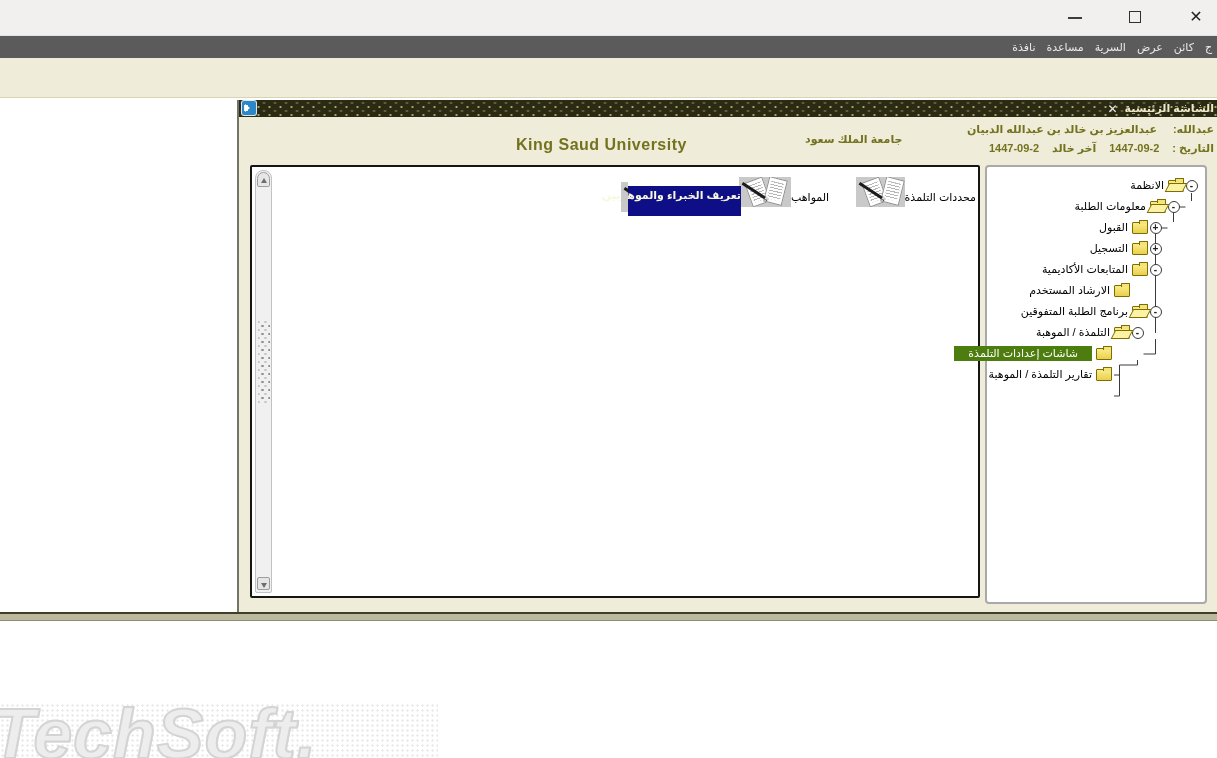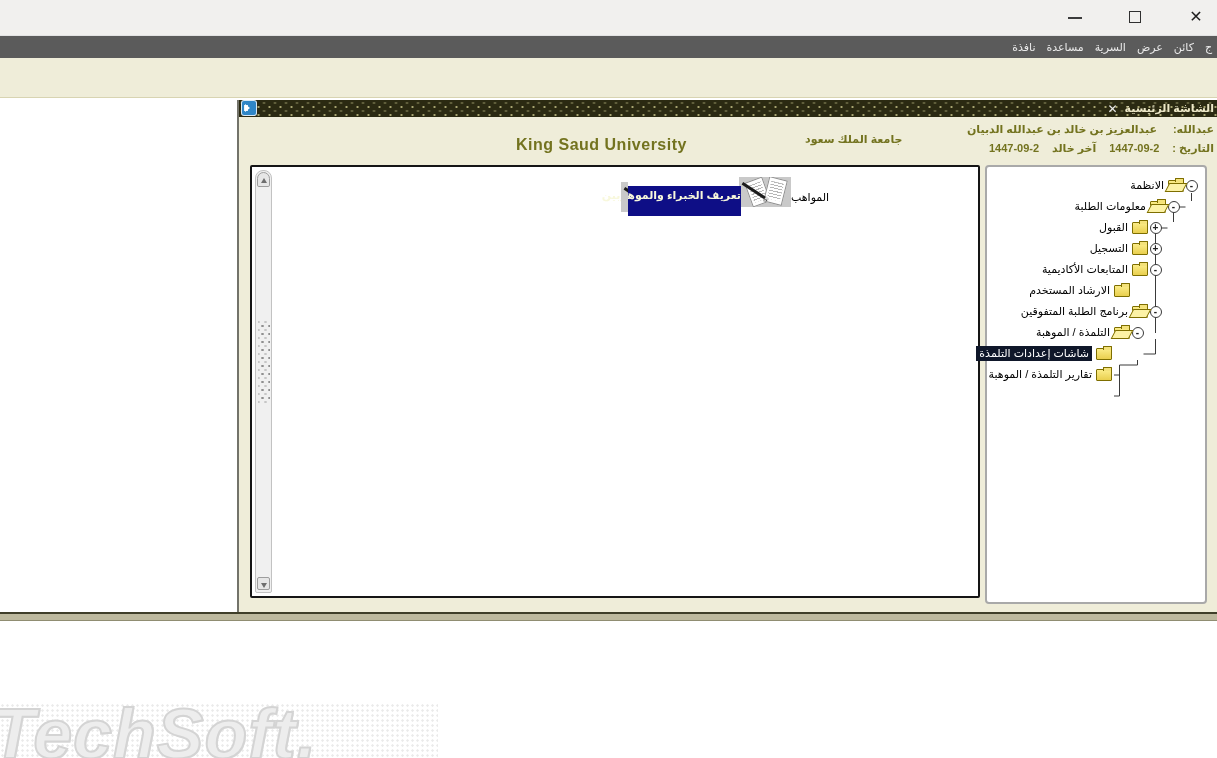--- a/index.html
+++ b/index.html
@@ -108,21 +108,21 @@
   .tree { position:absolute; left:0; top:0; right:0; bottom:0; padding-top:8px; direction:rtl; font-size:11px; color:#000; }
   .trow { height:21px; display:flex; align-items:center; }
   .czone { width:15px; height:21px; display:flex; align-items:center; justify-content:center; flex:0 0 15px; }
   .balloon { width:12px; height:12px; border:1px solid #3A3A3A; border-radius:50%; background:#fff; position:relative;
       font-size:10px; font-weight:bold; color:#222; text-align:center; line-height:10px; }
   .folder { width:16px; height:12px; flex:0 0 16px; position:relative; background:linear-gradient(#FBEC88,#E9CF4E);
       border:1px solid #7E6E00; border-radius:1px; }
   .folder::before { content:""; position:absolute; top:-3px; right:-1px; width:7px; height:3px; background:#F4E27A; border:1px solid #7E6E00; border-bottom:none; border-radius:1px 1px 0 0; }
   .folder.open::after { content:""; position:absolute; left:-2px; bottom:-1px; width:16px; height:7px; background:#FCF2A6; border:1px solid #7E6E00; transform:skewX(-28deg); }
   .tlabel { margin-right:4px; white-space:nowrap; }
-  .tlabel.sel { background:#0f172a; color:#FFFFFF; padding:1px 3px; }
+  .tlabel.sel { background:#4d7c0f; color:#FFFFFF; padding:1px 14px; }
 
   
   .bottom-band { position:absolute; left:0; top:612px; width:1217px; height:9px; background:#BDB99E; border-top:2px solid #3F3E29; border-bottom:1px solid #908D72; }
   .wm-texture { position:absolute; left:0; top:703px; width:438px; height:55px; opacity:.5;
       background-image:radial-gradient(circle,#D4D4D4 0.9px,transparent 1.5px); background-size:5px 5px; }
   .watermark { position:absolute; left:-8px; top:694px; font-size:70px; font-weight:bold; font-style:italic; letter-spacing:1px;
       color:#EDEDED; -webkit-text-stroke:2px #D4D4D4; text-shadow:1px 1px 0 #DFDFDF; white-space:nowrap; }
 </style>
 </head>
 <body>
@@ -215,20 +215,28 @@
     <div class="uni-en">King Saud University</div>
     <div class="uni-ar" dir="rtl">جامعة الملك سعود</div>
 
     <div class="main-panel">
       <div class="vscroll">
         <div class="vs-up"></div>
         <div class="vs-dots"></div>
         <div class="vs-down"></div>
       </div>
 
+      <div class="shortcut sc-a">
+        <div class="doc-icon">
+          <span class="pp pp1"></span>
+            <span class="pp pp2"></span>
+            <span class="pencil"></span>
+        </div>
+        <div class="sc-label" dir="rtl">محددات التلمذة</div>
+      </div>
       <div class="shortcut sc-b">
         <div class="doc-icon">
           <span class="pp pp1"></span>
             <span class="pp pp2"></span>
             <span class="pencil"></span>
         </div>
         <div class="sc-label" dir="rtl">المواهب</div>
       </div>
       <div class="shortcut sc-c">
         <div class="doc-icon">

